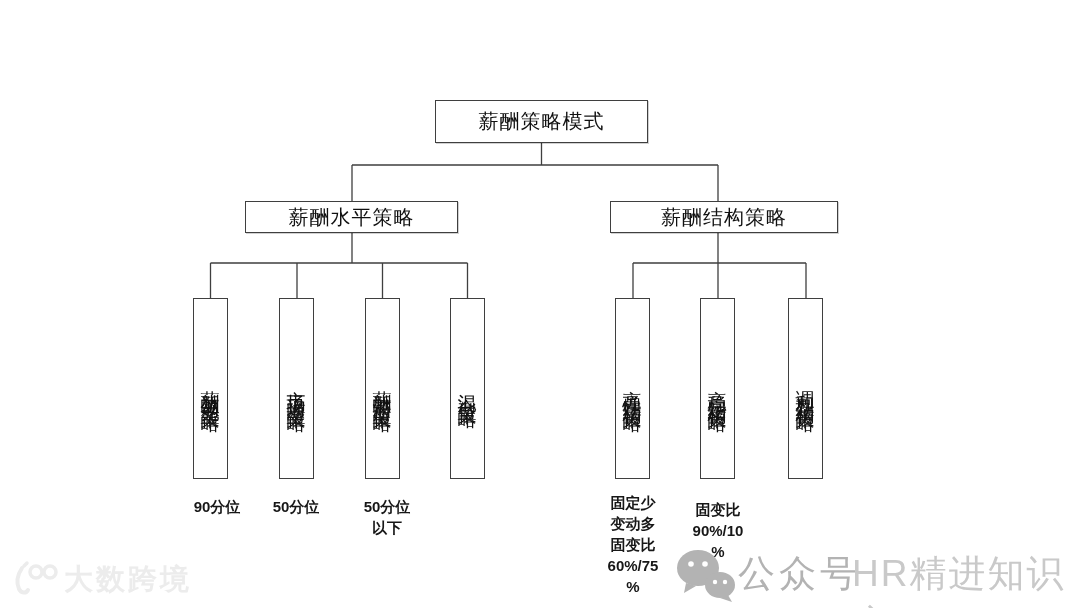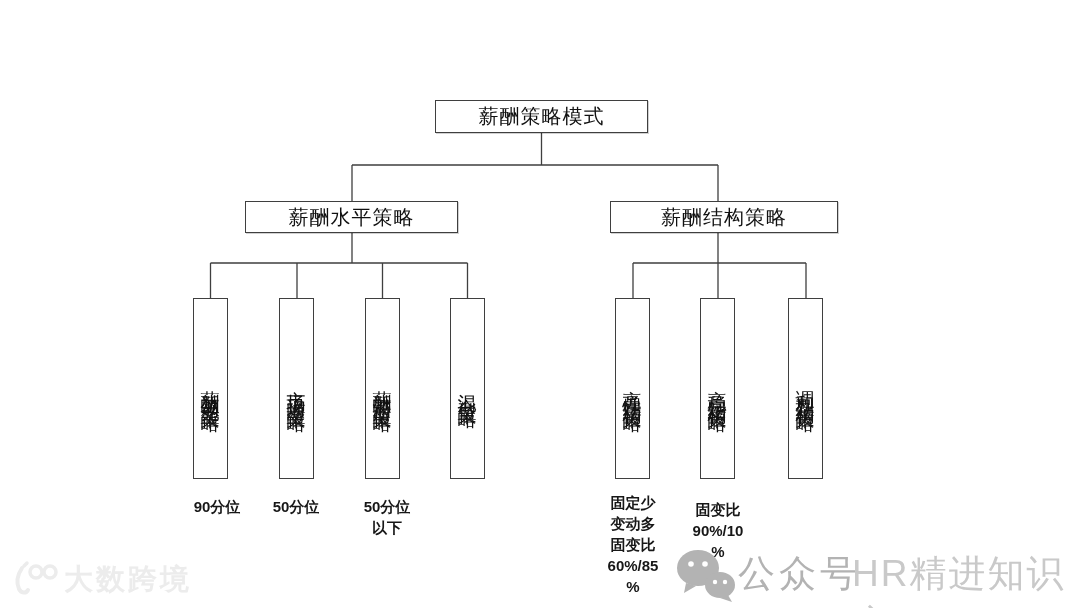--- a/index.html
+++ b/index.html
@@ -77,21 +77,21 @@
   </svg>
   <div class="wm-wechat-label">公众号</div>
   <div class="wm-account">HR精进知识库</div>
 
   <svg class="connectors" width="1080" height="608" viewBox="0 0 1080 608">
     <path d="M541.5 133 V165 M352 165 H718 M352 165 V201 M718 165 V201
              M352 233 V263 M210.5 263 H467.5 M210.5 263 V298 M297 263 V298 M382.5 263 V298 M467.5 263 V298
              M718 233 V263 M633 263 H806 M633 263 V298 M718 263 V298 M806 263 V298" stroke="#3f3f3f" stroke-width="1.3" fill="none"></path>
   </svg>
 
-  <div class="hbox" style="left:435px;top:100px;width:213px;height:33px;">
+  <div class="hbox" style="left:435px;top:100px;width:213px;height:43px;">
     <span>薪酬策略模式</span>
   </div>
 
   <div class="hbox" style="left:245px;top:201px;width:213px;height:32px;">
     <span>薪酬水平策略</span>
   </div>
   <div class="hbox" style="left:610px;top:201px;width:228px;height:32px;">
     <span>薪酬结构策略</span>
   </div>
 
@@ -119,19 +119,19 @@
   </div>
 
   <div class="note note-sans" style="left:175px;top:496px;">90分位</div>
   <div class="note note-sans" style="left:254px;top:496px;">50分位</div>
   <div class="note note-sans" style="left:345px;top:496px;">50分位
 以下</div>
 
   <div class="note note-sans" style="left:591px;top:492px;">固定少
 变动多
 固变比
-60%/85
+60%/75
 %</div>
   <div class="note note-sans" style="left:676px;top:499px;">固变比
 90%/10
 %</div>
 
 </div>
 
 </body></html>

